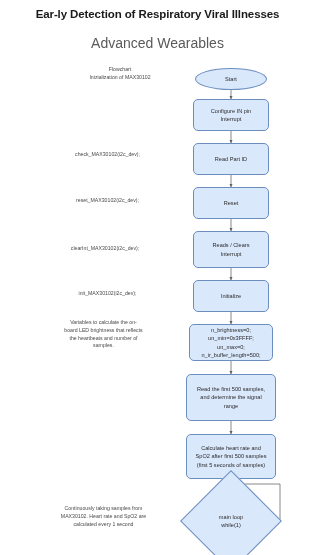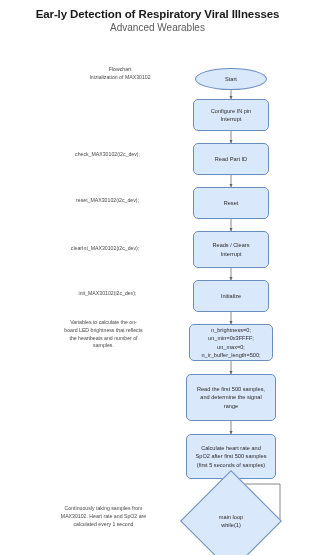--- a/index.html
+++ b/index.html
@@ -23,24 +23,24 @@
     width: 315px;
     text-align: center;
     font-size: 11.5px;
     font-weight: bold;
     color: #1a1a1a;
     letter-spacing: -0.1px;
   }
   #page-subtitle {
     position: absolute;
     left: 0;
-    top: 22px;
-    width: 315px;
-    text-align: center;
-    font-size: 10px;
+    top: 35px;
+    width: 315px;
+    text-align: center;
+    font-size: 14px;
     color: #5a5a5a;
   }
 
   .flow-layer {
     position: absolute;
     left: 0;
     top: 0;
     width: 315px;
     height: 555px;
   }

